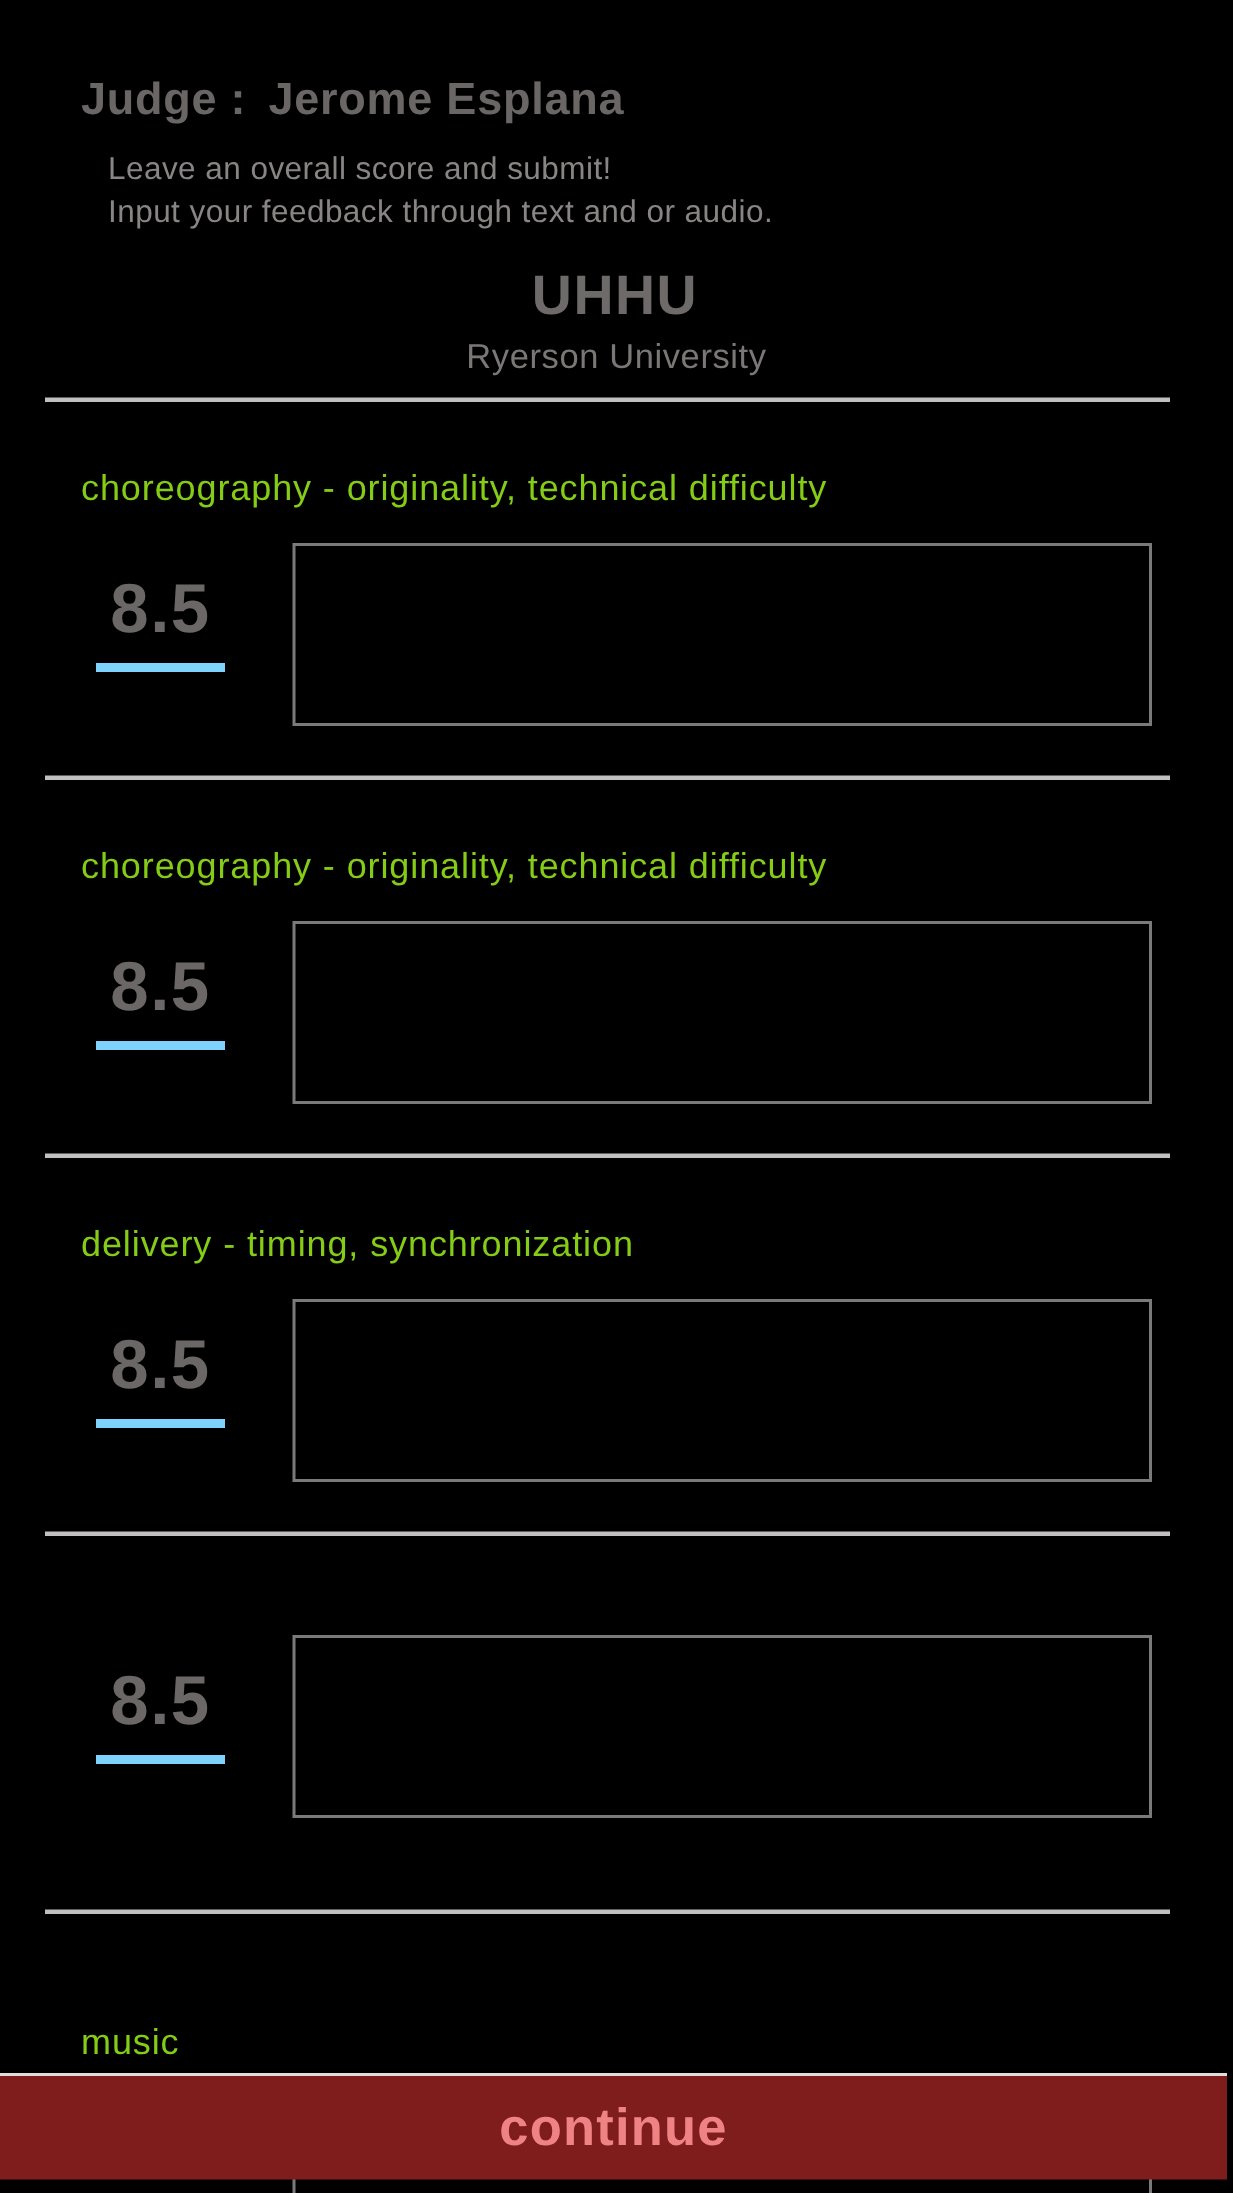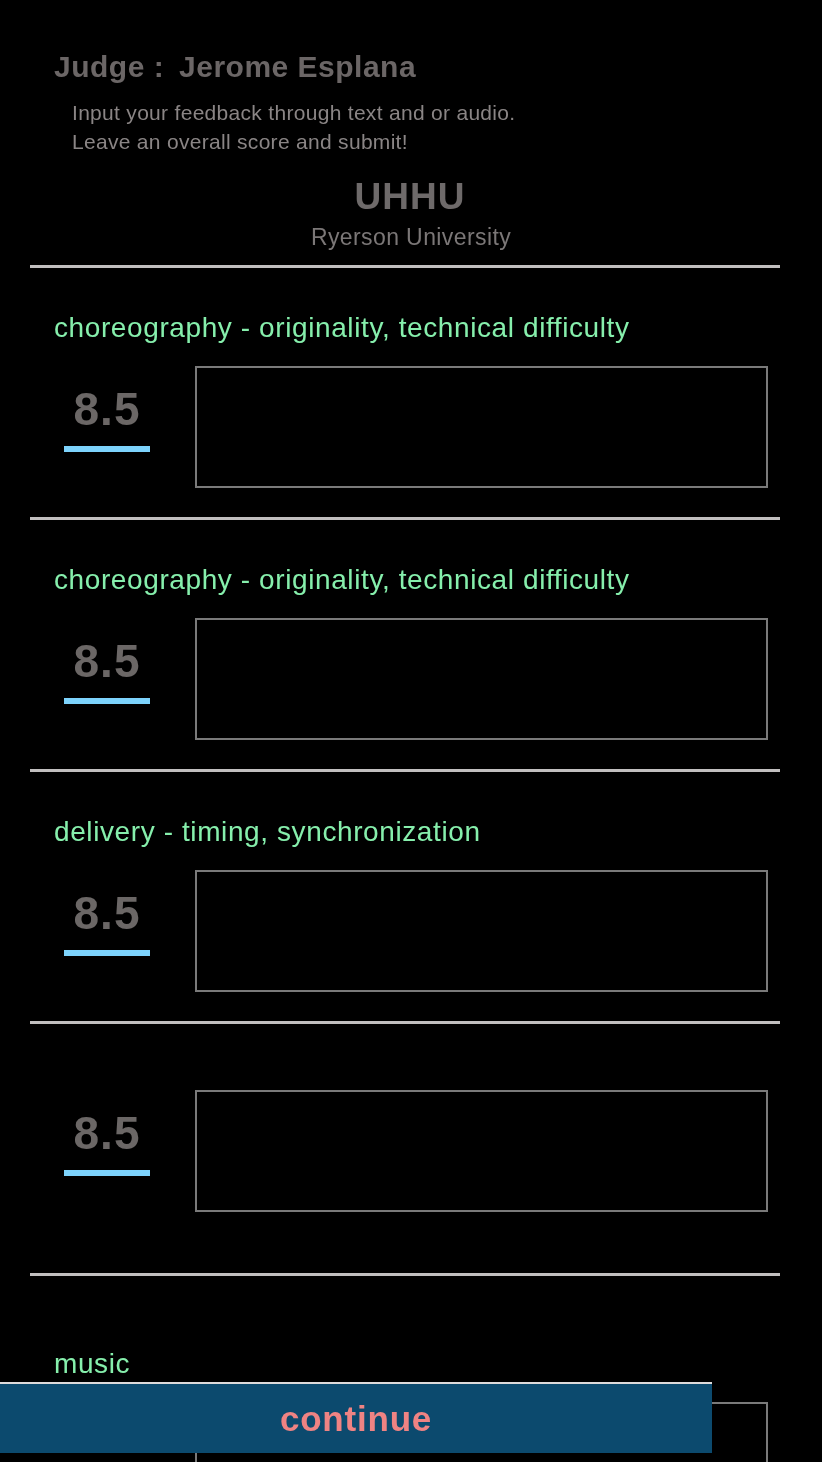--- a/index.html
+++ b/index.html
@@ -63,22 +63,22 @@
   }
   .divider.header-divider { margin-top: 14px; }
 
   
   .section {
     box-sizing: border-box;
     height: 249px;
     padding: 44px 54px 0 54px;
   }
   .section-label {
-    font-size: 28px;
-    color: #86efac;
+    font-size: 24px;
+    color: #84cc16;
     letter-spacing: 0.6px;
     white-space: nowrap;
   }
   .section-row {
     display: flex;
     align-items: flex-start;
     margin-top: 22px;
   }
   .score-col {
     width: 141px;
@@ -113,23 +113,23 @@
   .section.music-section {
     height: 179px;
     padding-top: 72px;
   }
 
   
   .continue-bar {
     position: absolute;
     left: 0;
     top: 1382px;
-    width: 712px;
+    width: 818px;
     height: 71px;
-    background: #0c4a6e;
+    background: #7f1d1d;
     border-top: 2px solid #dedcdc;
     box-sizing: border-box;
     display: flex;
     align-items: center;
     justify-content: center;
     cursor: pointer;
     z-index: 10;
   }
   .continue-label {
     font-size: 35px;
@@ -140,22 +140,22 @@
 </style>
 </head>
 <body>
 
 <div class="header">
   <div class="judge-line">
     <span>Judge :</span>
     <span class="judge-name">Jerome Esplana</span>
   </div>
   <div class="instructions">
+    <div>Leave an overall score and submit!</div>
     <div>Input your feedback through text and or audio.</div>
-    <div>Leave an overall score and submit!</div>
   </div>
   <div class="team-name">UHHU</div>
   <div class="team-school">Ryerson University</div>
 </div>
 
 <hr class="divider header-divider">
 
 <section class="section">
   <div class="section-label">choreography - originality, technical difficulty</div>
   <div class="section-row">

